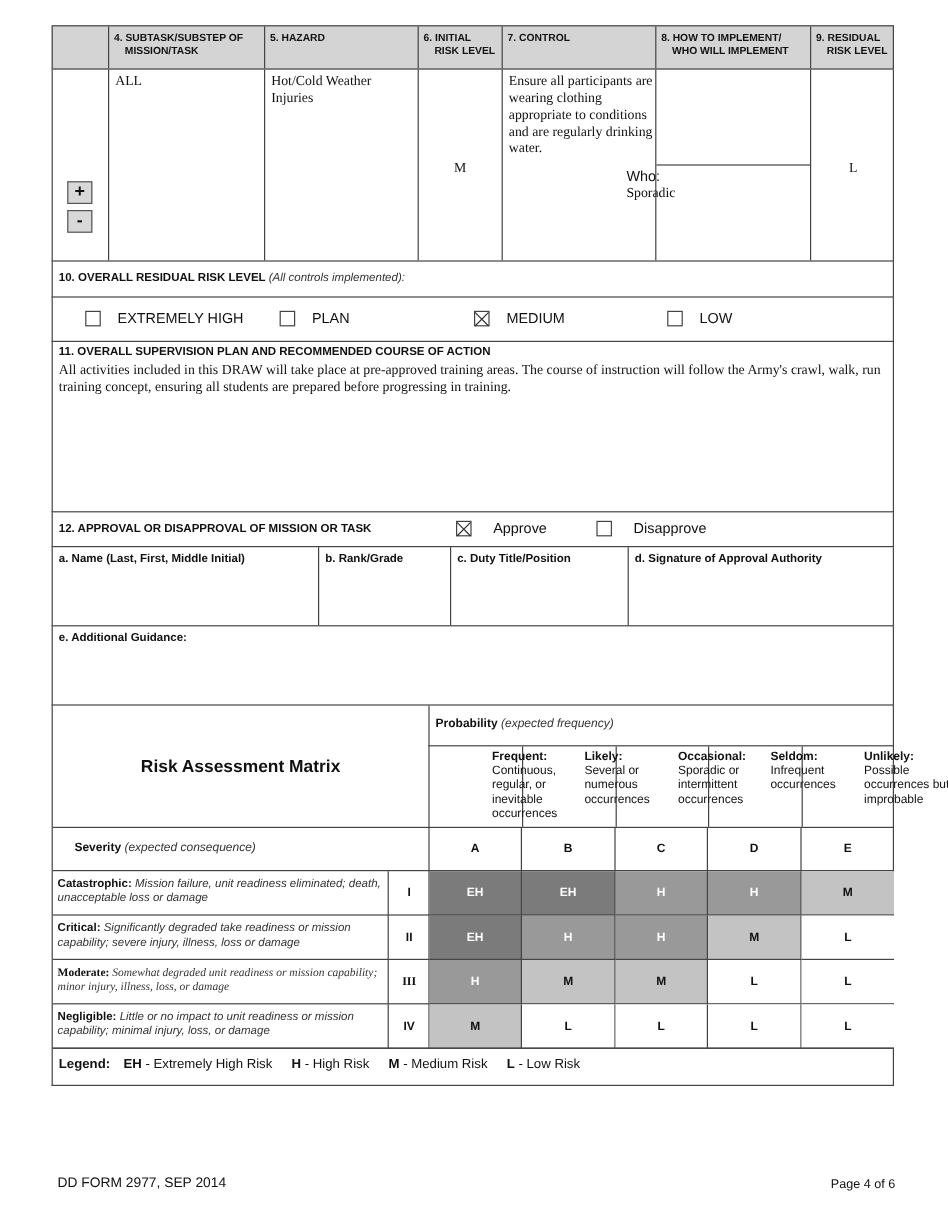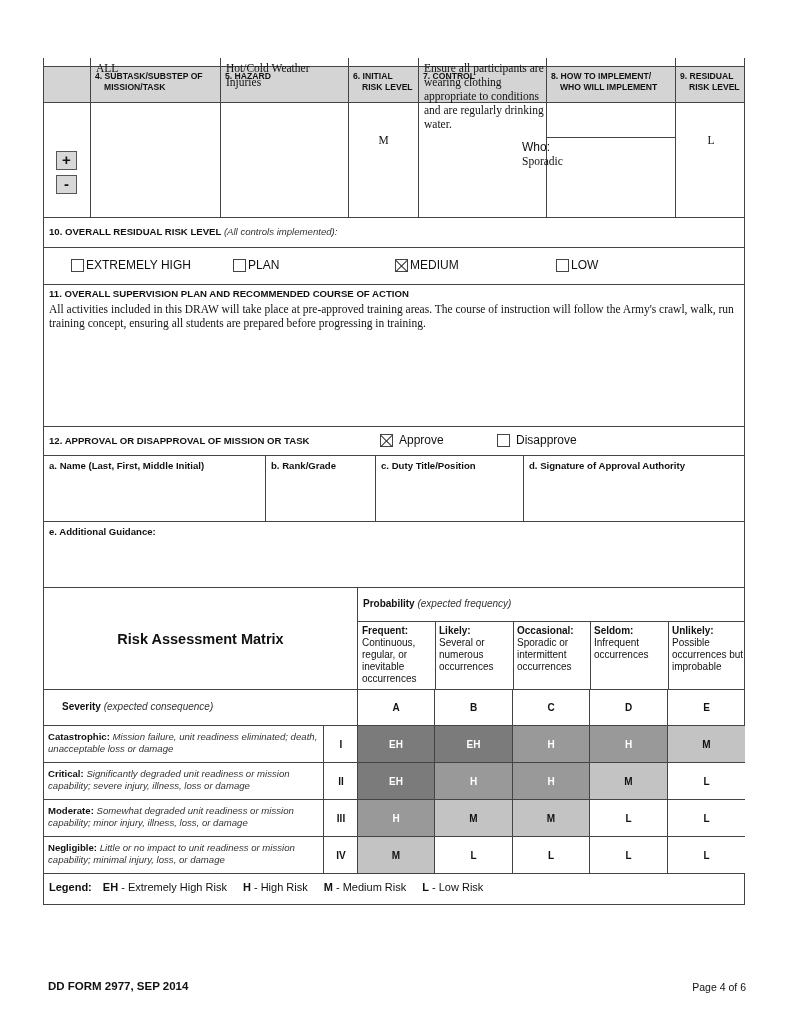--- a/index.html
+++ b/index.html
@@ -7,37 +7,37 @@
   body { position: relative; font-family: "Liberation Sans", sans-serif; color: #111; }
 
   .abs { position: absolute; }
   .sans { font-family: "Liberation Sans", sans-serif; }
   .serif { font-family: "Liberation Serif", serif; }
   .hdr { font-size: 8.6px; font-weight: bold; line-height: 11px; padding: 4px 4px 0 4px; }
   .hdr .ind { display: block; padding-left: 9px; }
   .cell { font-family: "Liberation Serif", serif; font-size: 11.5px; line-height: 14px; padding: 3px 5px; }
 
   
-  .top-head { position: absolute; left: 43px; top: 21px; width: 702px; height: 37px; background: #d4d4d4; border: 1px solid #444; margin-top: 45px; }
+  .top-head { position: absolute; left: 43px; top: 21px; width: 702px; height: 37px; background: #d4d4d4; border: 1px solid #444; }
   .top-body { position: absolute; left: 43px; top: 58px; width: 702px; height: 160px; border: 1px solid #444; border-top: none; }
   .vline { position: absolute; top: 0; bottom: 0; width: 1px; background: #444; }
 
   .pm-btn { position: absolute; left: 12px; width: 21px; height: 19px; background: #d8d8d8; border: 1px solid #555; font-size: 15px; font-weight: bold; text-align: center; line-height: 16px; cursor: pointer; }
 
   .row-box { position: absolute; left: 43px; width: 702px; border: 1px solid #444; border-top: none; }
   .sec-title { font-size: 9.6px; font-weight: bold; }
   .sec-title i { font-weight: normal; font-style: italic; color: #333; }
 
   .cbox { display: inline-block; width: 13px; height: 13px; border: 1px solid #444; vertical-align: middle; position: relative; background: #fff; }
   .cbox.checked::before, .cbox.checked::after { content: ""; position: absolute; left: 5px; top: -2px; width: 1px; height: 16px; background: #333; }
   .cbox.checked::before { transform: rotate(45deg); }
   .cbox.checked::after { transform: rotate(-45deg); }
-  .cb-item { position: absolute; display: flex; align-items: center; gap: 2px; font-size: 12px; }
-
-  .mx { position: absolute; font-size: 10px; }
+  .cb-item { position: absolute; display: flex; align-items: center; gap: 14px; font-size: 12px; }
+
+  .mx { position: absolute; font-size: 10px; margin-left: 48px; }
   .mcell { position: absolute; text-align: center; font-weight: bold; font-size: 10px; border-right: 1px solid #444; border-bottom: 1px solid #444; display: flex; align-items: center; justify-content: center; }
 </style>
 </head>
 <body>
 
 <div class="top-head">
   <div class="vline" style="left:46px"></div>
   <div class="vline" style="left:176px"></div>
   <div class="vline" style="left:304px"></div>
   <div class="vline" style="left:374px"></div>
@@ -179,26 +179,26 @@
   <div id="sev-rows" class="abs" style="left:0;top:138px;width:314px;height:148px">
       <div class="abs" style="left: 0px; top: 0px; width: 314px; height: 37px; border-bottom: 1px solid rgb(68, 68, 68);">
         <div class="abs" style="left:4px;top:5px;width:270px;font-size:9.6px;line-height:12px">
          <b>Catastrophic:</b> <i style="color:#333">Mission failure, unit readiness eliminated; death, unacceptable loss or damage</i>
        </div>
        <div class="abs" style="left:279px;top:0;width:1px;height:37px;background:#444"></div>
        <div class="abs" style="left:280px;top:0;width:34px;height:37px;display:flex;align-items:center;justify-content:center;font-size:10px;font-weight:bold">I</div>
       </div>
       <div class="abs" style="left: 0px; top: 37px; width: 314px; height: 37px; border-bottom: 1px solid rgb(68, 68, 68);">
         <div class="abs" style="left:4px;top:5px;width:270px;font-size:9.6px;line-height:12px">
-         <b>Critical:</b> <i style="color:#333">Significantly degraded unit readiness or mission capability; severe injury, illness, loss or damage</i>
+         <b>Critical:</b> <i style="color:#333">Significantly degraded take readiness or mission capability; severe injury, illness, loss or damage</i>
        </div>
        <div class="abs" style="left:279px;top:0;width:1px;height:37px;background:#444"></div>
        <div class="abs" style="left:280px;top:0;width:34px;height:37px;display:flex;align-items:center;justify-content:center;font-size:10px;font-weight:bold">II</div>
       </div>
-      <div class="abs" style="left: 0px; top: 74px; width: 314px; height: 37px; border-bottom: 1px solid rgb(68, 68, 68);">
+      <div class="abs" style="left: 0px; top: 74px; width: 314px; height: 37px; border-bottom: 1px solid rgb(68, 68, 68); font-family: Liberation Serif, serif;">
         <div class="abs" style="left:4px;top:5px;width:270px;font-size:9.6px;line-height:12px">
          <b>Moderate:</b> <i style="color:#333">Somewhat degraded unit readiness or mission capability; minor injury, illness, loss, or damage</i>
        </div>
        <div class="abs" style="left:279px;top:0;width:1px;height:37px;background:#444"></div>
        <div class="abs" style="left:280px;top:0;width:34px;height:37px;display:flex;align-items:center;justify-content:center;font-size:10px;font-weight:bold">III</div>
       </div>
       <div class="abs" style="left: 0px; top: 111px; width: 314px; height: 37px; border-bottom: 1px solid rgb(68, 68, 68);">
         <div class="abs" style="left:4px;top:5px;width:270px;font-size:9.6px;line-height:12px">
          <b>Negligible:</b> <i style="color:#333">Little or no impact to unit readiness or mission capability; minimal injury, loss, or damage</i>
        </div>
@@ -229,14 +229,14 @@
       <div class="mcell" style="left: 232px; top: 111px; width: 78px; height: 37px; background: rgb(255, 255, 255); color: rgb(17, 17, 17);">L</div>
       <div class="mcell" style="left: 310px; top: 111px; width: 77px; height: 37px; background: rgb(255, 255, 255); color: rgb(17, 17, 17); border-right: none;">L</div>
     </div>
   <div class="abs" style="left:0;top:285px;width:701px;height:1px;background:#444"></div>
 
   <div id="legend" class="abs" style="left:5px;top:293px;font-size:11px;white-space:nowrap">
     <b>Legend:</b>
   <span style="margin-left: 8px;"><b>EH</b><span> - Extremely High Risk</span></span><span style="margin-left: 16px;"><b>H</b><span> - High Risk</span></span><span style="margin-left: 16px;"><b>M</b><span> - Medium Risk</span></span><span style="margin-left: 16px;"><b>L</b><span> - Low Risk</span></span></div>
 </div>
 
-<div class="abs" style="left:48px;top:980px;font-size:11.5px;font-weight:bold">DD FORM 2977, SEP 2014</div>
+<div class="abs" style="left:48px;top:980px;font-size:11.5px;font-weight:normal">DD FORM 2977, SEP 2014</div>
 <div class="abs" style="right:44px;top:981px;font-size:10.5px">Page 4 of 6</div>
 
 </body></html>

